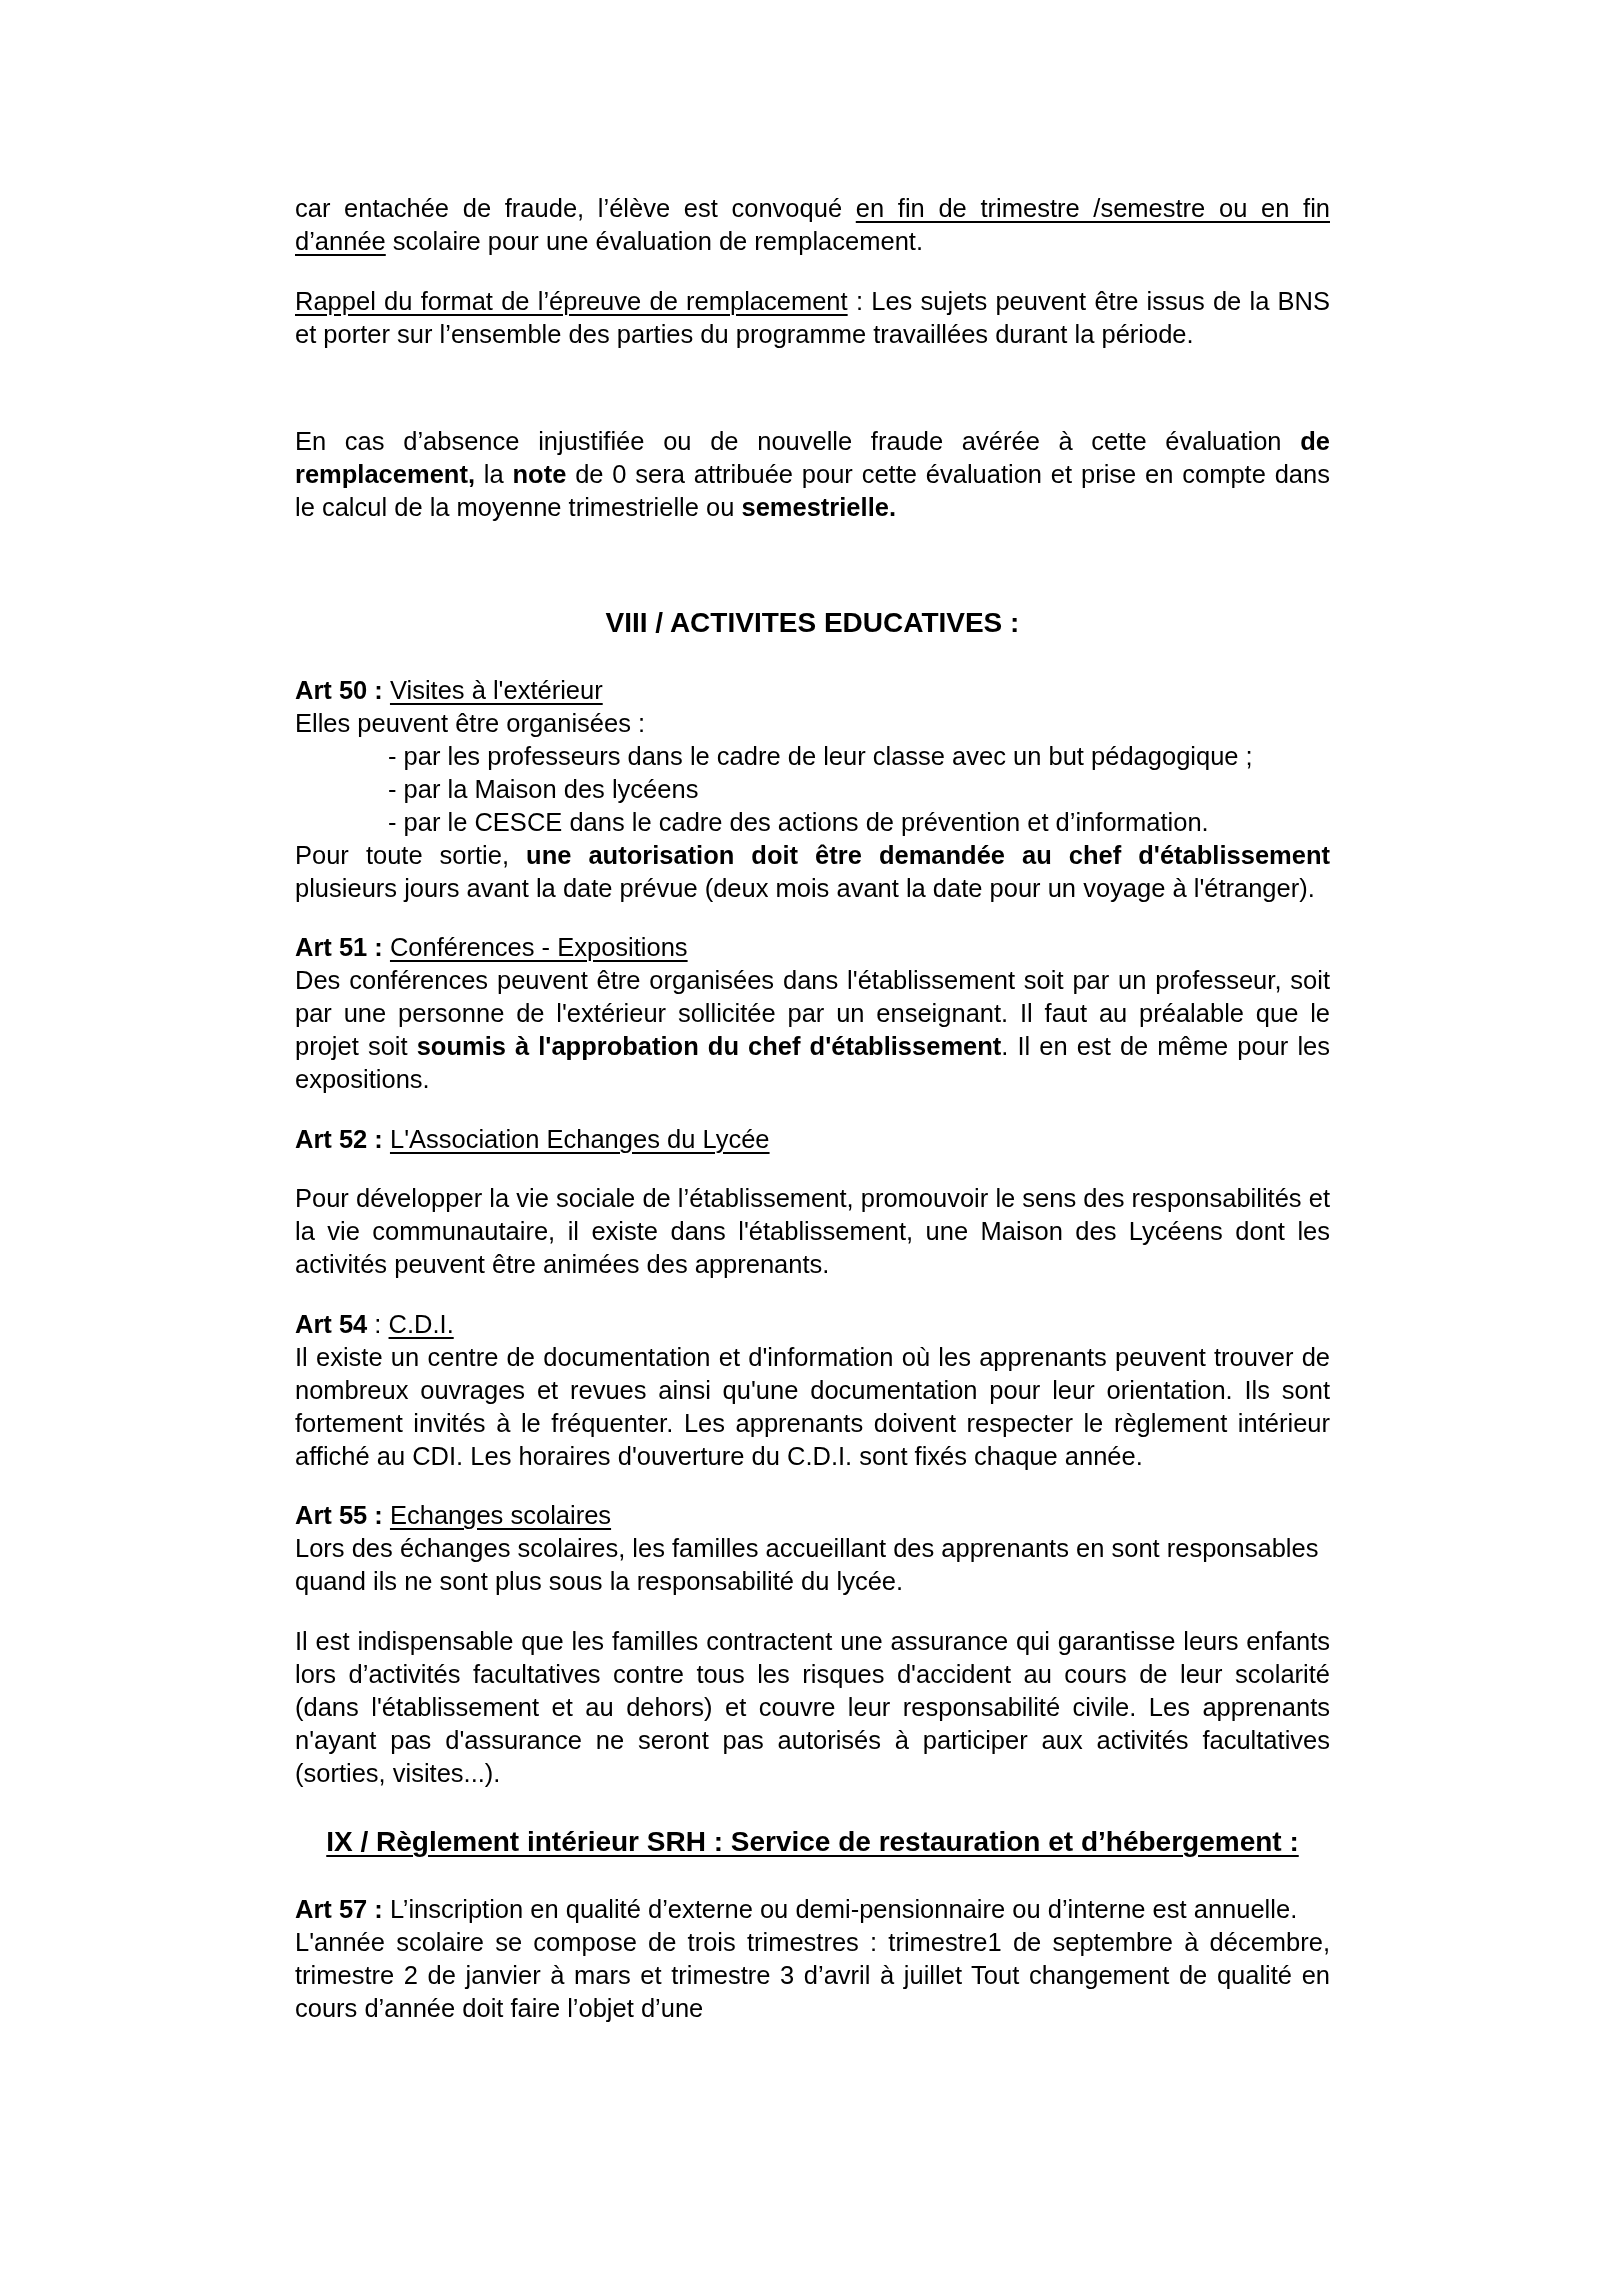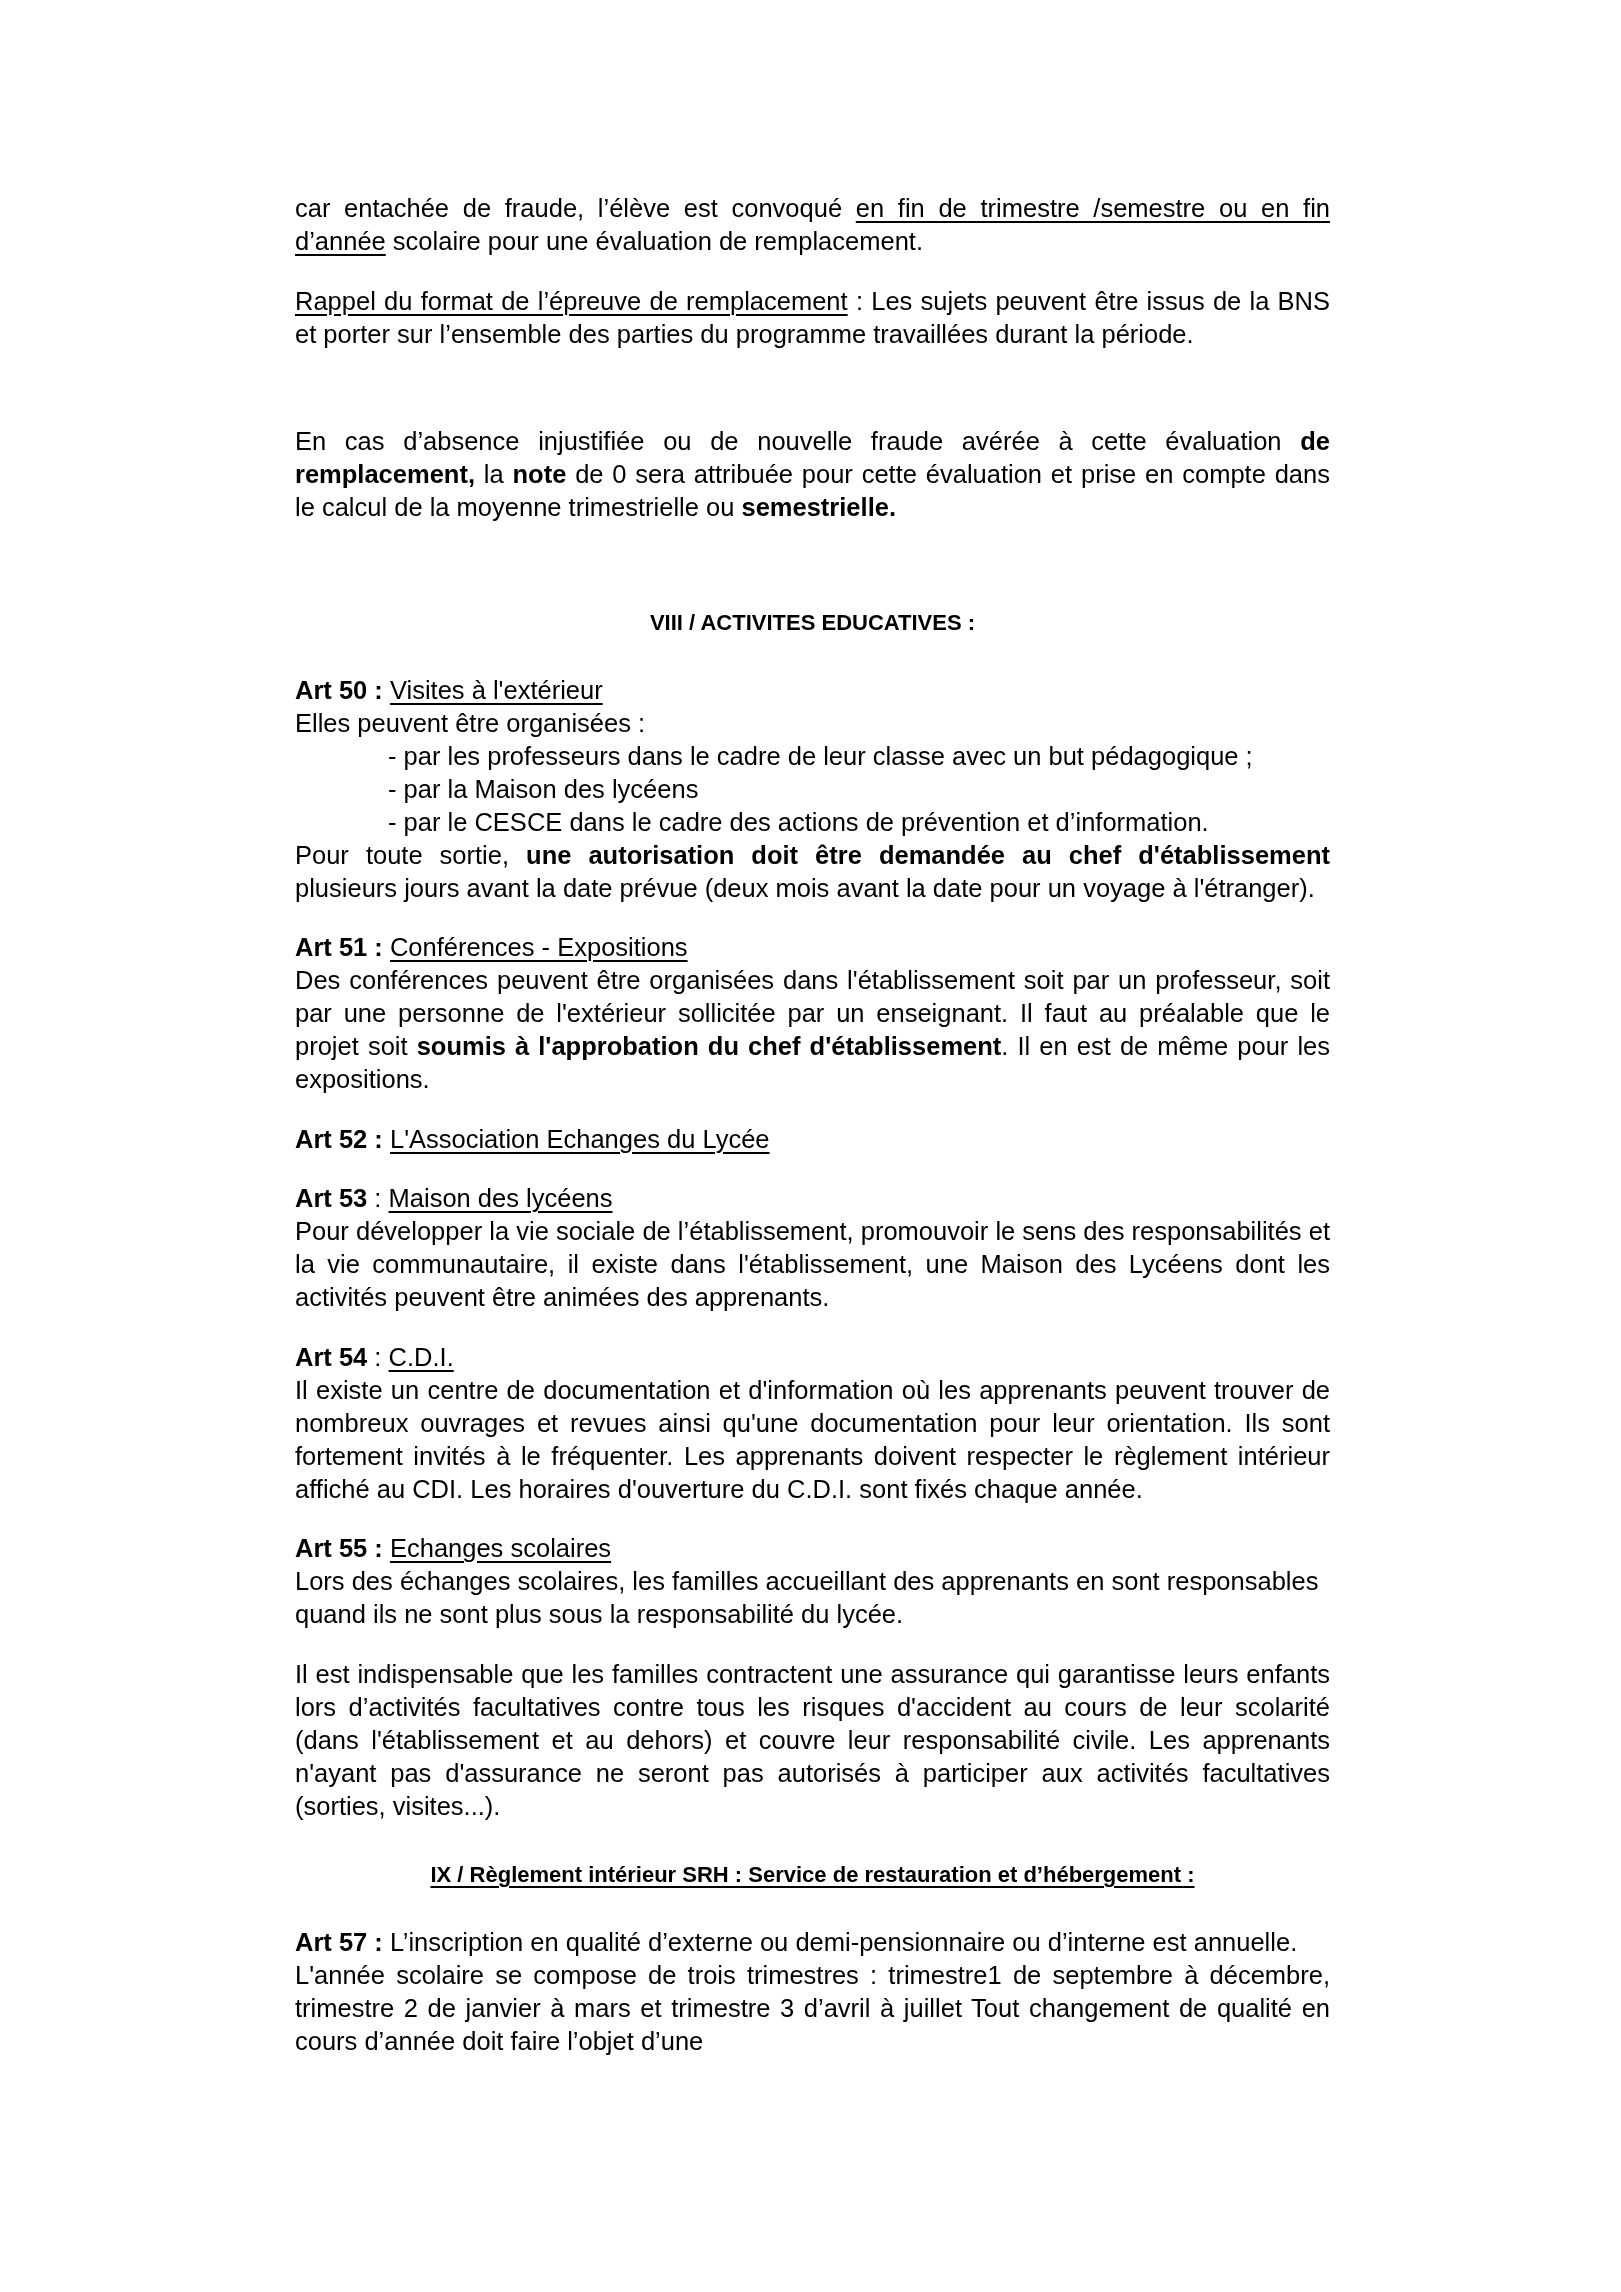--- a/index.html
+++ b/index.html
@@ -18,21 +18,21 @@
     overflow: hidden;
   }
   .para { margin: 0; }
   .justify { text-align: justify; }
   .b { font-weight: bold; }
   .u { text-decoration: underline; text-underline-offset: 3.9px; text-decoration-thickness: 2px; }
   .indent { padding-left: 93px; }
   .heading-center {
     text-align: center;
     font-weight: bold;
-    font-size: 22px;
+    font-size: 28px;
     line-height: 33px;
   }
   .gap-sm { margin-top: 26.5px; }
   .gap-md { margin-top: 35px; }
   .gap-lg { margin-top: 74px; }
   .gap-xl { margin-top: 82px; }
 </style>
 </head>
 <body>
 
@@ -58,21 +58,20 @@
   <div class="article gap-sm">
     <p class="para"><span class="b">Art 51 :</span><span> </span><span class="u">Conférences - Expositions</span></p>
     <p class="para justify"><span>Des conférences peuvent être organisées dans l'établissement soit par un professeur, soit par une personne de l'extérieur sollicitée par un enseignant. Il faut au préalable que le projet soit </span><span class="b">soumis à l'approbation du chef d'établissement</span><span>. Il en est de même pour les expositions.</span></p>
   </div>
 
   <div class="article gap-sm">
     <p class="para"><span class="b">Art 52 :</span><span> </span><span class="u">L'Association Echanges du Lycée</span></p>
   </div>
 
   <div class="article gap-sm">
-    <p class="para"><span class="b">Art 53</span><span> : </span><span class="u">Maison des lycéens</span></p>
     <p class="para justify">Pour développer la vie sociale de l’établissement, promouvoir le sens des responsabilités et la vie communautaire, il existe dans l'établissement, une Maison des Lycéens dont les activités peuvent être animées des apprenants.</p>
   </div>
 
   <div class="article gap-sm">
     <p class="para"><span class="b">Art 54</span><span> : </span><span class="u">C.D.I.</span></p>
     <p class="para justify">Il existe un centre de documentation et d'information où les apprenants peuvent trouver de nombreux ouvrages et revues ainsi qu'une documentation pour leur orientation. Ils sont fortement invités à le fréquenter. Les apprenants doivent respecter le règlement intérieur affiché au CDI. Les horaires d'ouverture du C.D.I. sont fixés chaque année.</p>
   </div>
 
   <div class="article gap-sm">
     <p class="para"><span class="b">Art 55 :</span><span> </span><span class="u">Echanges scolaires</span></p>

